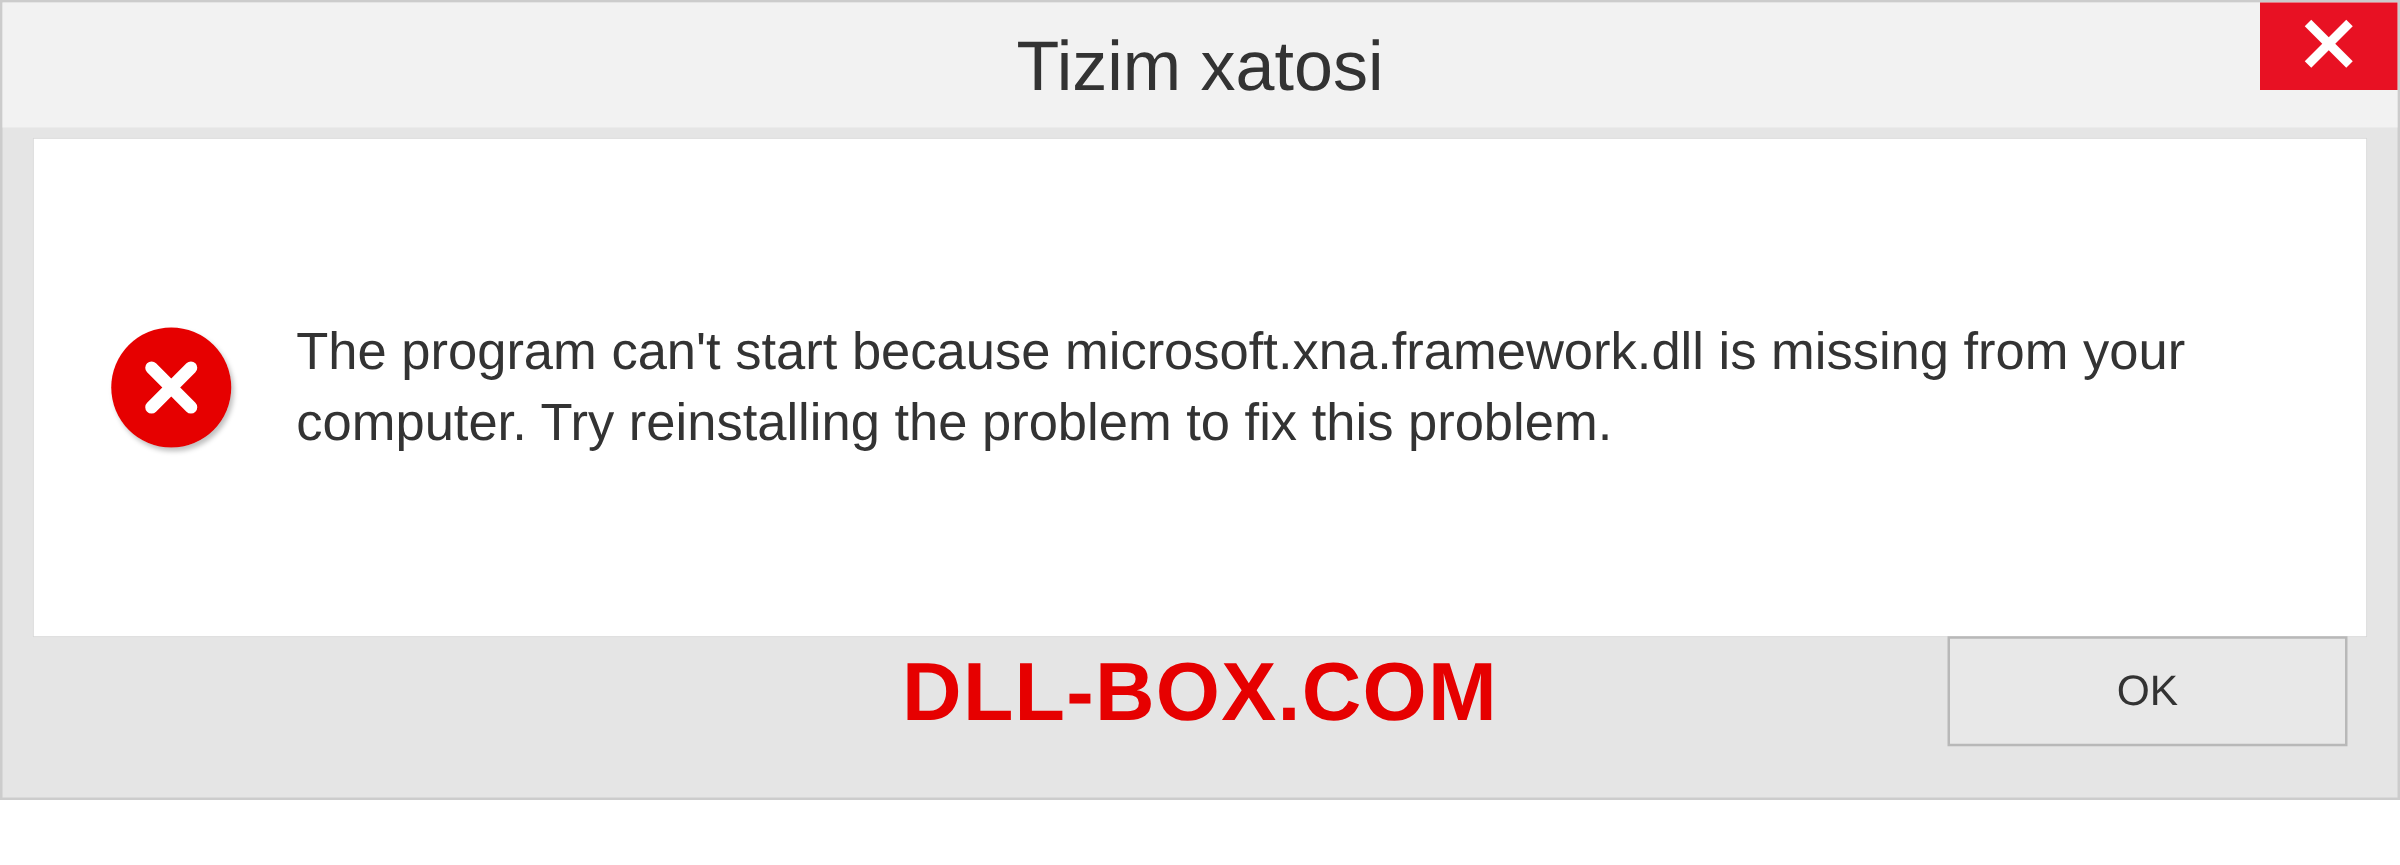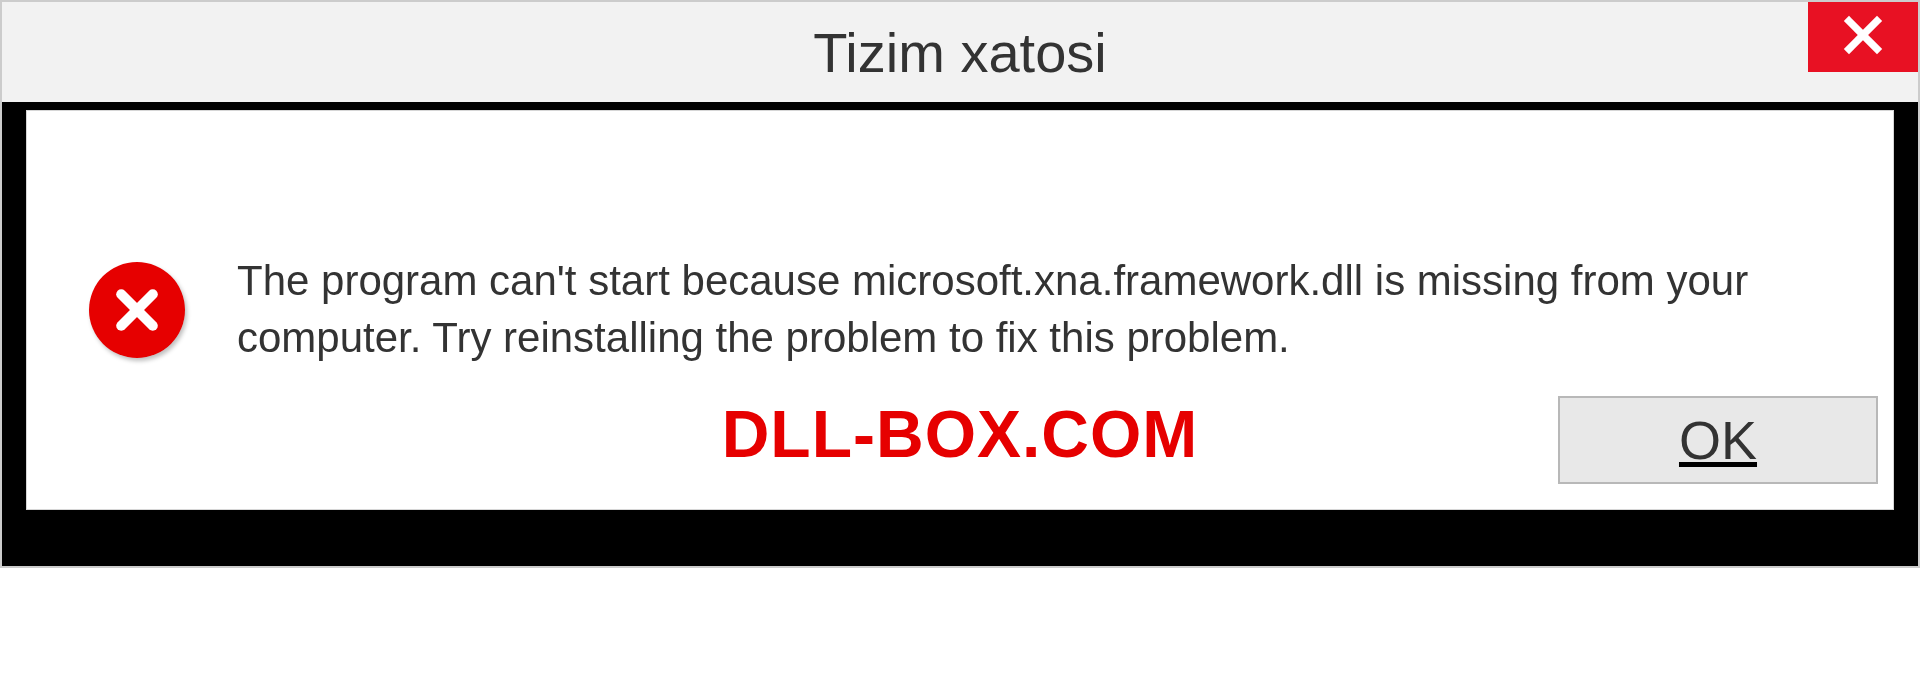--- a/index.html
+++ b/index.html
@@ -12,22 +12,22 @@
       background: #ffffff;
       width: 1920px;
       height: 692px;
       position: relative;
     }
     .dialog {
       position: absolute;
       top: 0;
       left: 0;
       width: 1920px;
-      height: 568px;
-      background: #000000;
+      height: 640px;
+      background: #e5e5e5;
       border: 2px solid #cccccc;
     }
     .titlebar {
       display: flex;
       align-items: center;
       justify-content: center;
       height: 100px;
       position: relative;
       background: #f2f2f2;
     }
@@ -99,41 +99,40 @@
       color: #333333;
       font-weight: 400;
     }
     .footer {
       position: absolute;
       bottom: 0;
       left: 0;
       right: 0;
       height: 170px;
       display: flex;
-      align-items: flex-start;
+      align-items: center;
       justify-content: flex-end;
       padding: 0 40px;
-      text-decoration: underline;
     }
     .watermark {
       position: absolute;
       left: 50%;
       transform: translateX(-50%);
       font-size: 66px;
       font-weight: 800;
       color: #e60000;
       letter-spacing: 1px;
       font-family: Arial, sans-serif;
     }
     .ok-button {
       width: 320px;
       height: 88px;
       background: #e8e8e8;
       border: 2px solid #b8b8b8;
-      font-size: 54px;
+      font-size: 34px;
       color: #333333;
       display: flex;
       align-items: center;
       justify-content: center;
       cursor: pointer;
       font-family: "Segoe UI", Tahoma, sans-serif;
     }
   </style>
 </head>
 <body>

